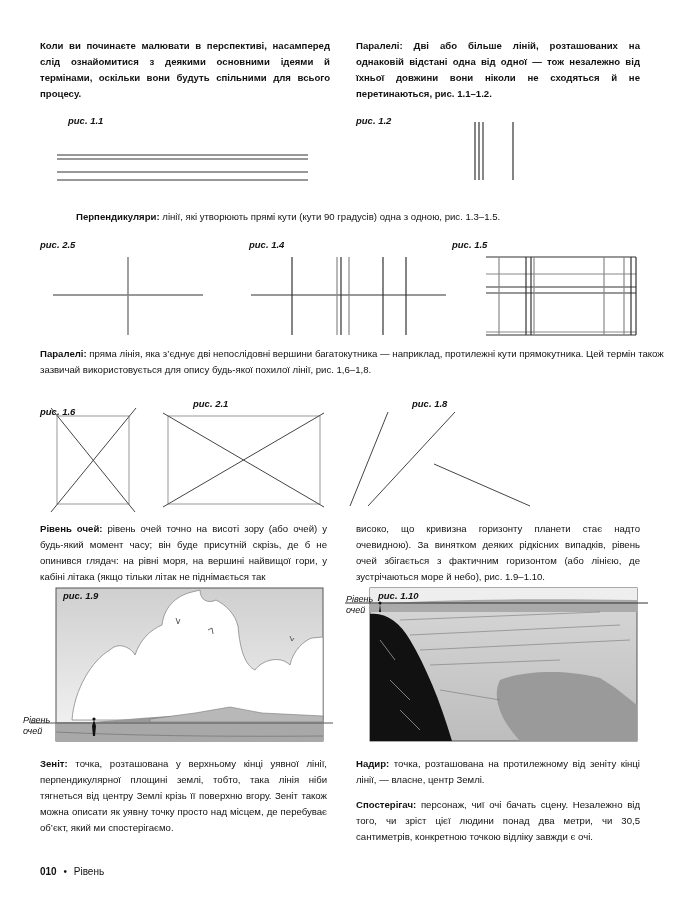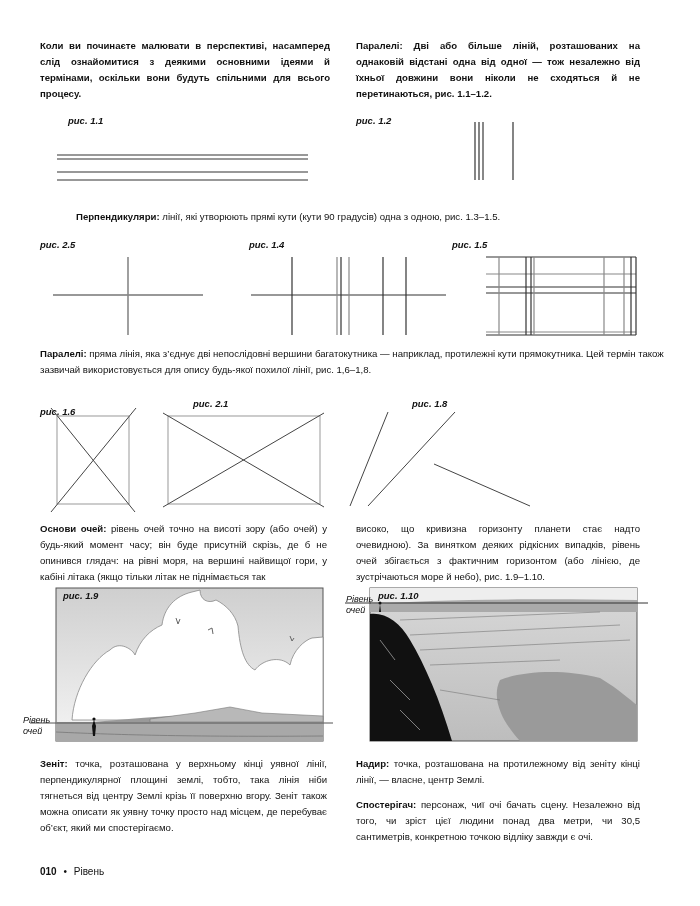--- a/index.html
+++ b/index.html
@@ -104,21 +104,21 @@
   <rect x="168" y="416" width="152" height="88" fill="none" stroke="#aaa" stroke-width="1.2"></rect>
   <line x1="163" y1="413" x2="324" y2="507" stroke="#444" stroke-width="1"></line>
   <line x1="324" y1="413" x2="163" y2="507" stroke="#444" stroke-width="1"></line>
 
   <line x1="388" y1="412" x2="350" y2="506" stroke="#444" stroke-width="1"></line>
   <line x1="455" y1="412" x2="368" y2="506" stroke="#444" stroke-width="1"></line>
   <line x1="434" y1="464" x2="530" y2="506" stroke="#444" stroke-width="1"></line>
 </svg>
 
 <div class="p" style="left:40px; top:521px; width:287px;">
-  <b>Основи очей:</b><span> рівень очей точно на висоті зору (або очей) у будь-який момент часу; він буде присутній скрізь, де б не опинився глядач: на рівні моря, на вершині найвищої гори, у кабіні літака (якщо тільки літак не піднімається так</span>
+  <b>Рівень очей:</b><span> рівень очей точно на висоті зору (або очей) у будь-який момент часу; він буде присутній скрізь, де б не опинився глядач: на рівні моря, на вершині найвищої гори, у кабіні літака (якщо тільки літак не піднімається так</span>
 </div>
 <div class="p" style="left:356px; top:521px; width:284px;">
   <span>високо, що кривизна горизонту планети стає надто очевидною). За винятком деяких рідкісних випадків, рівень очей збігається з фактичним горизонтом (або лінією, де зустрічаються море й небо), рис. 1.9–1.10.</span>
 </div>
 
 <svg style="left:0; top:0;" width="700" height="906">
   <defs>
     <linearGradient id="sky9" x1="0" y1="0" x2="0" y2="1">
       <stop offset="0" stop-color="#cfcfcf"></stop>
       <stop offset="1" stop-color="#f4f4f4"></stop>

